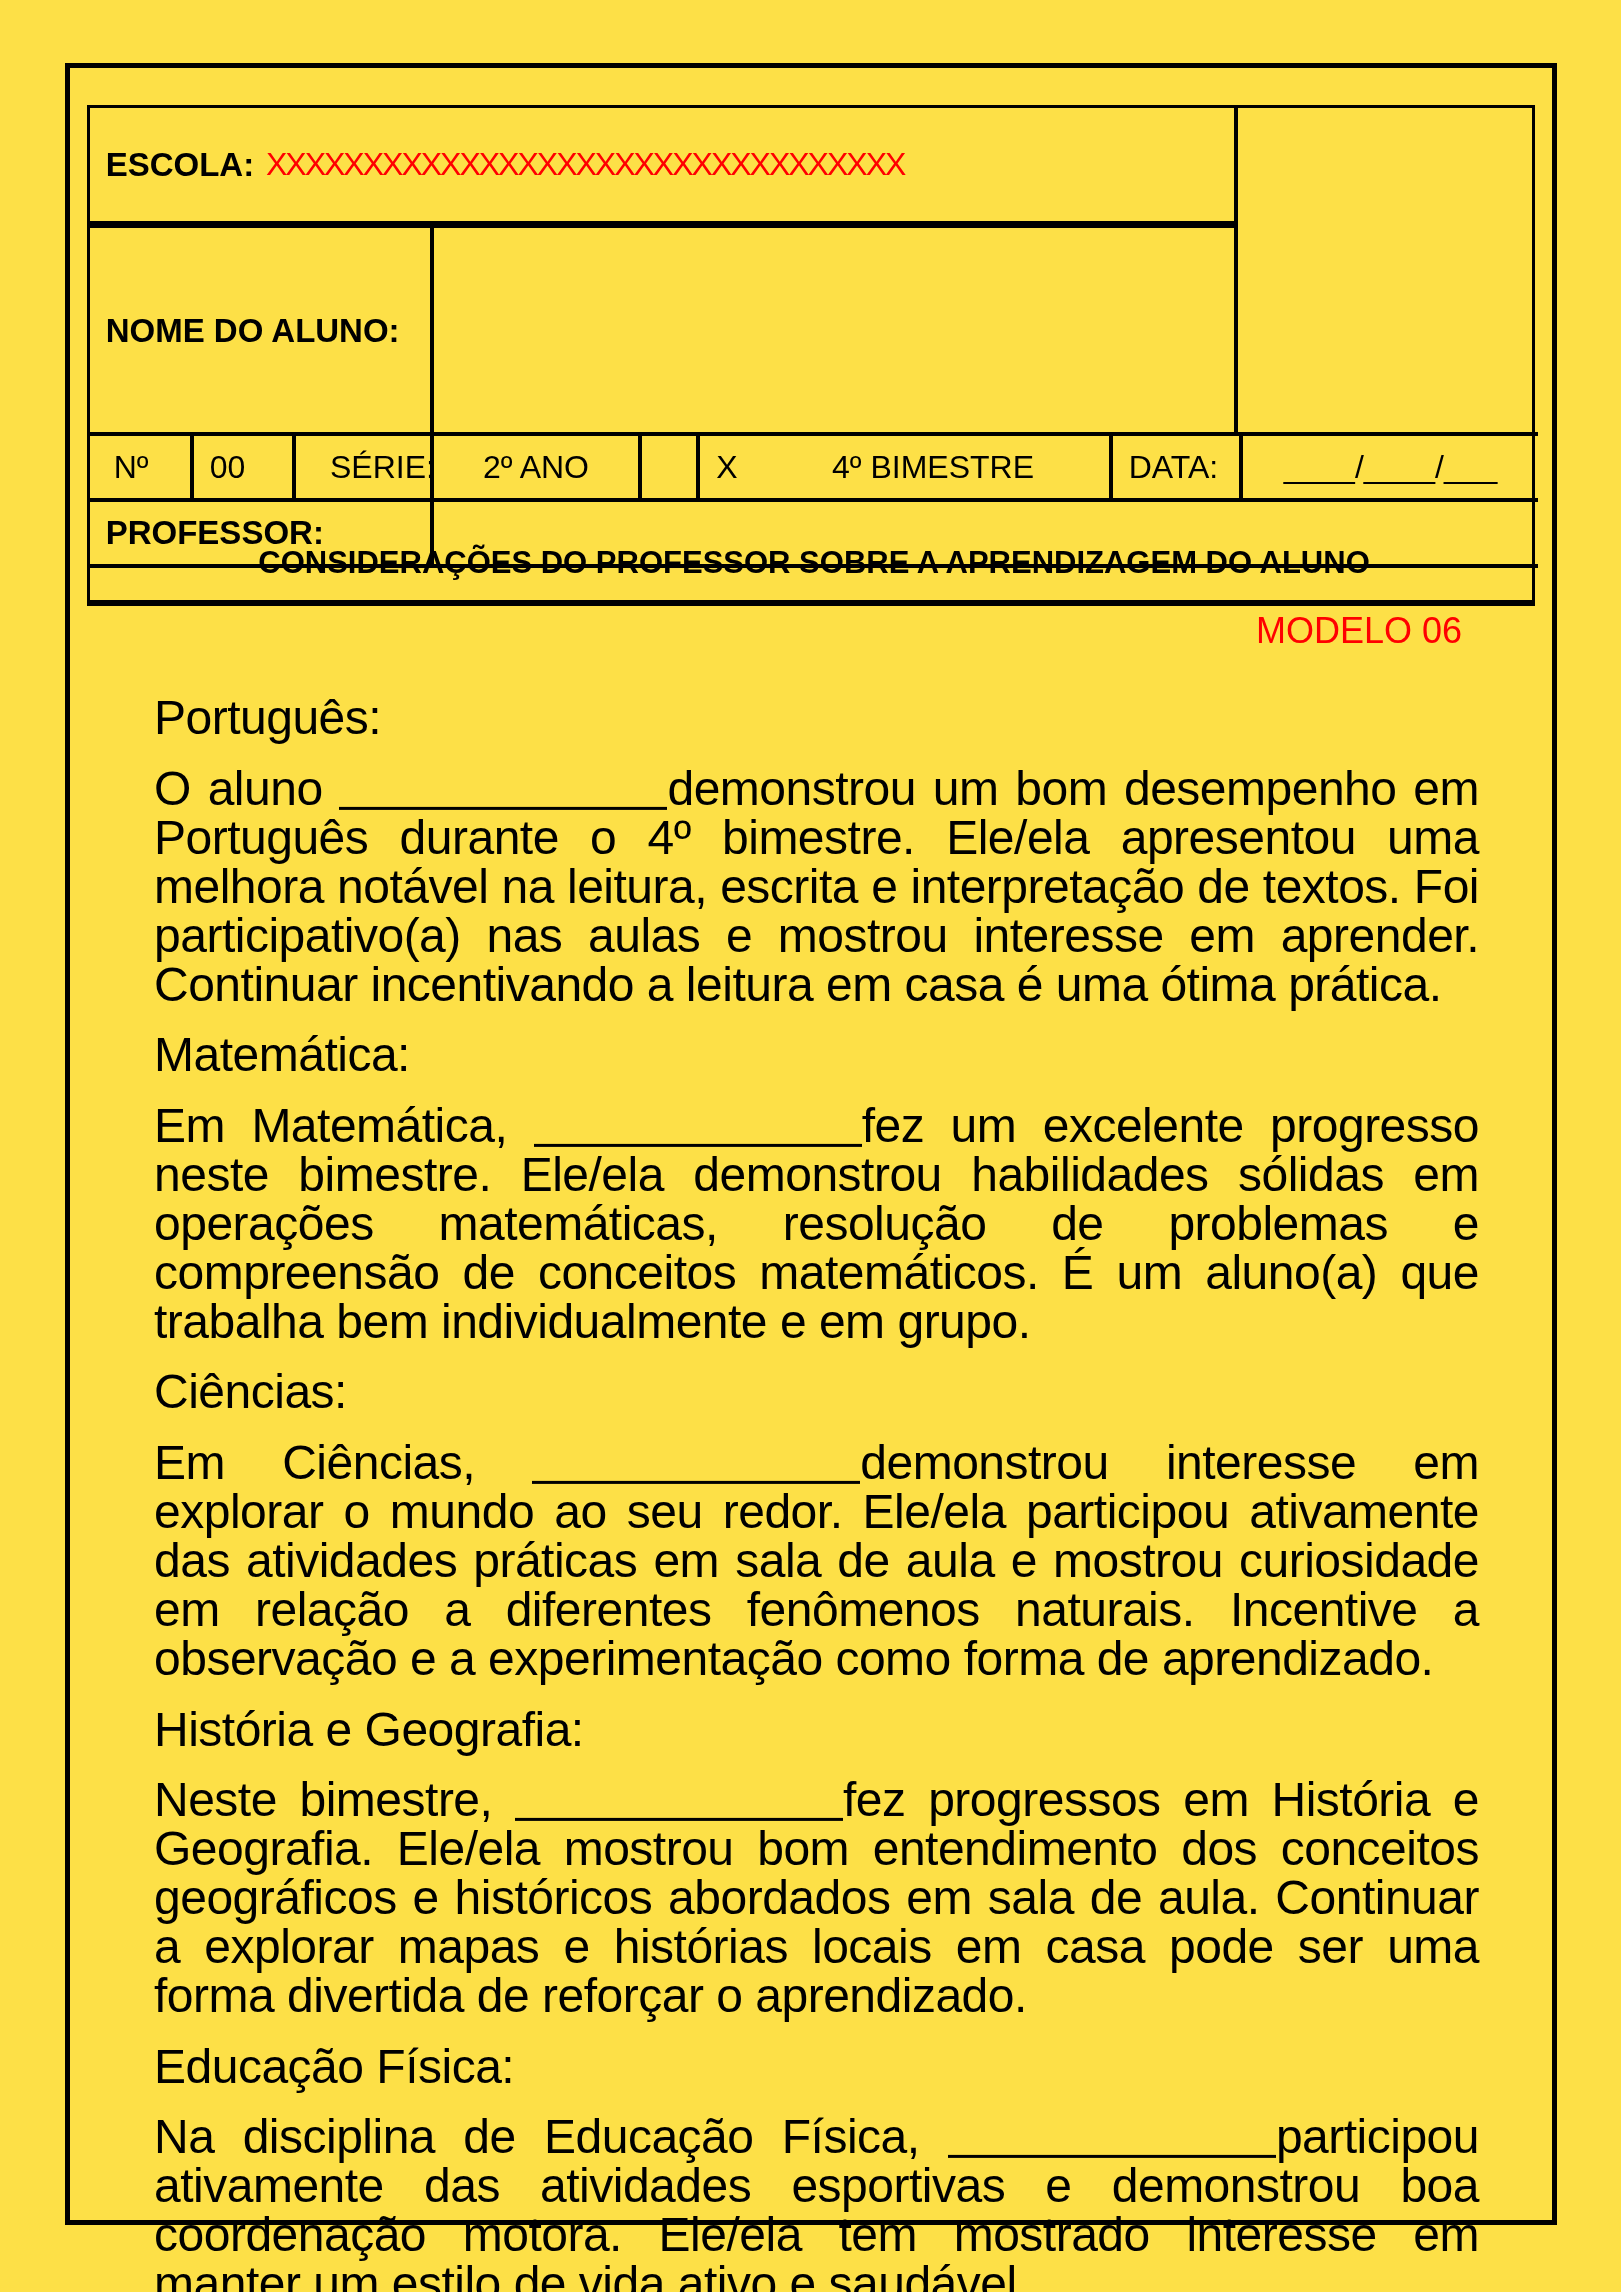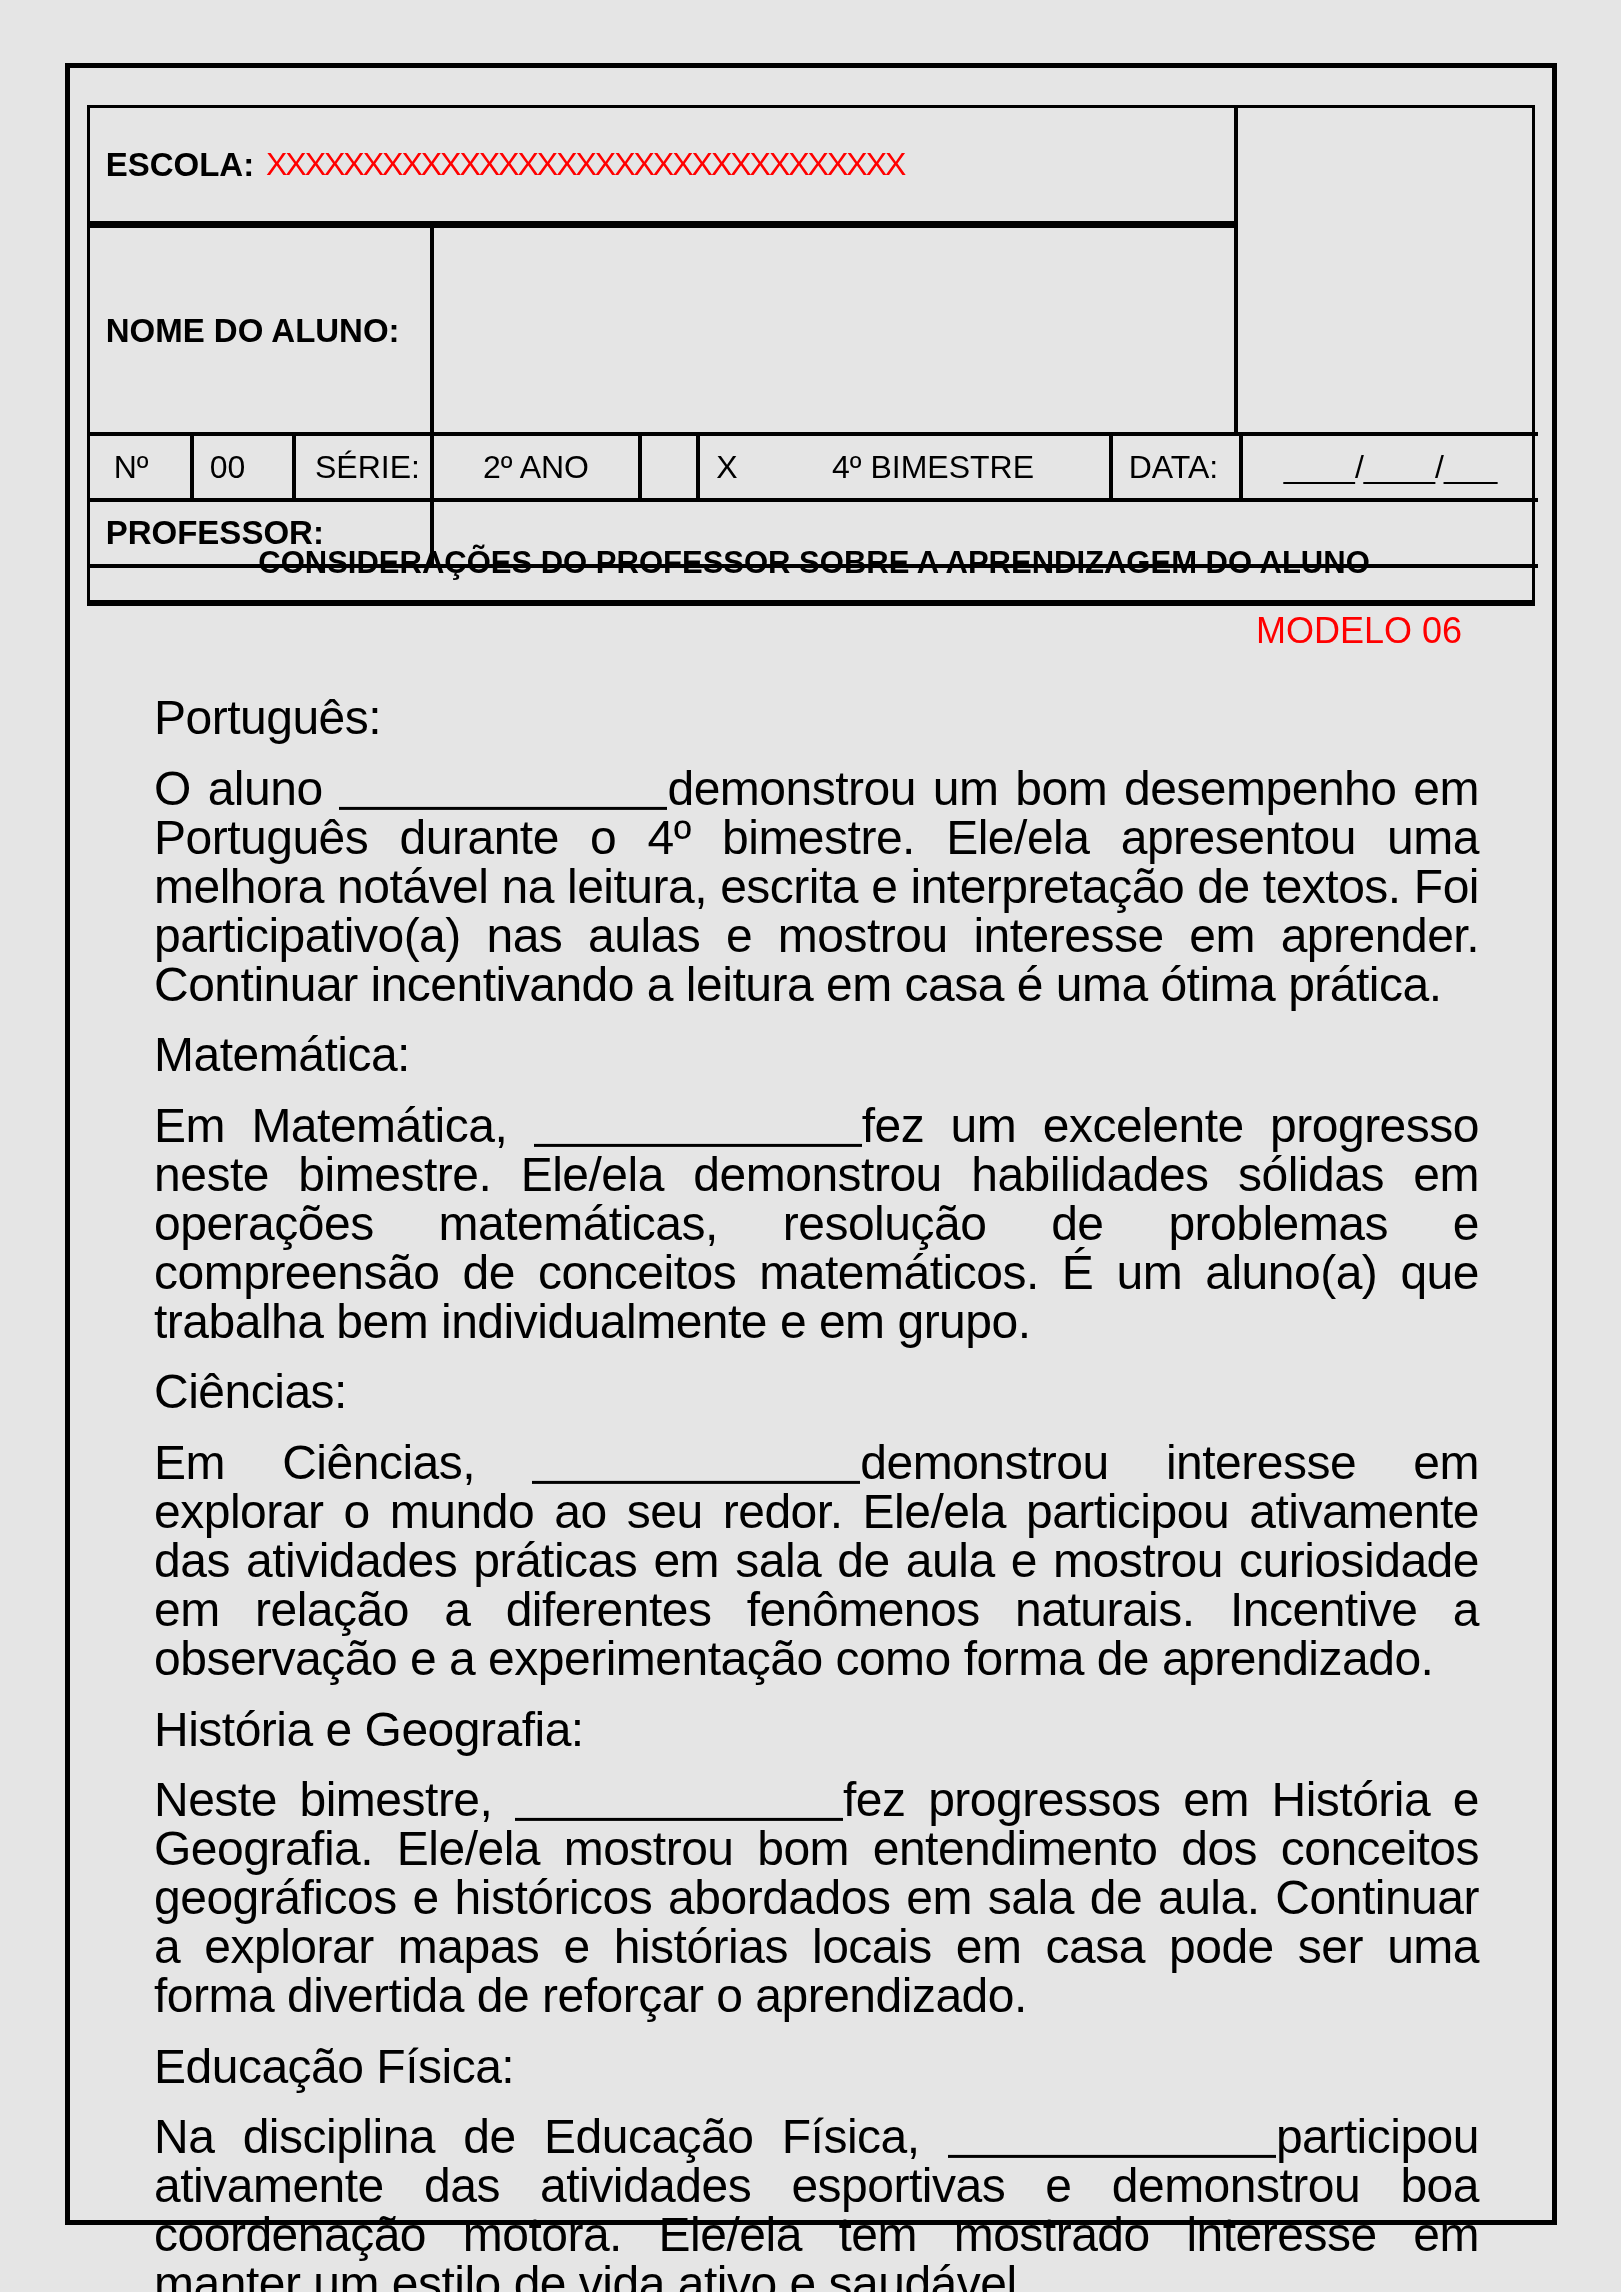--- a/index.html
+++ b/index.html
@@ -1,17 +1,17 @@
 <!DOCTYPE html>
 <html><head>
 <meta charset="utf-8">
 <style>
   html,body { margin:0; padding:0; background:#888; }
   .page {
-    position:relative; width:1621px; height:2293px; background:#e5e5e5;
+    position:relative; width:1621px; height:2293px; background:#fde047;
     font-family:"Liberation Sans", sans-serif; color:#000; overflow:hidden;
   }
   .page-border {
     position:absolute; left:65px; top:63px; width:1492px; height:2162px;
     border:5.9px solid #000; box-sizing:border-box;
   }
   
   .htable { position:absolute; left:87px; top:105px; width:1448px; height:501px;
     border:3.9px solid #000; border-bottom-width:6.9px; box-sizing:border-box; }
   .hline, .vline { position:absolute; background:#000; }
@@ -75,21 +75,21 @@
     <div class="cell" style="left:344px;top:120px;width:800px;height:205px;">
       <span></span>
     </div>
 
     <div class="cell padl small" style="left:8px;top:328px;width:100px;height:62px;">
       <span>Nº</span>
     </div>
     <div class="cell padl small" style="left:104px;top:328px;width:84px;height:62px;">
       <span>00</span>
     </div>
-    <div class="cell padl small" style="left:198px;top:328px;width:134px;height:62px;padding-left:27px;">
+    <div class="cell padl small" style="left:213px;top:328px;width:134px;height:62px;padding-left:27px;">
       <span>SÉRIE:</span>
     </div>
     <div class="cell center small" style="left:344px;top:328px;width:204px;height:62px;">
       <span>2º ANO</span>
     </div>
     <div class="cell center small" style="left:610px;top:328px;width:54px;height:62px;">
       <span>X</span>
     </div>
     <div class="cell center small" style="left:667px;top:328px;width:352px;height:62px;">
       <span>4º BIMESTRE</span>

